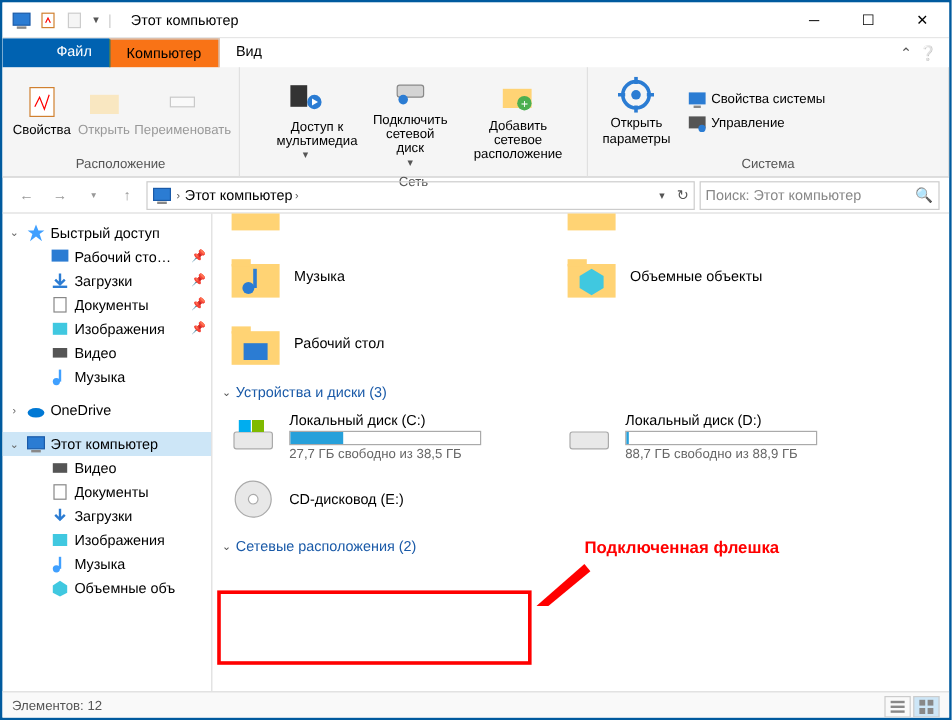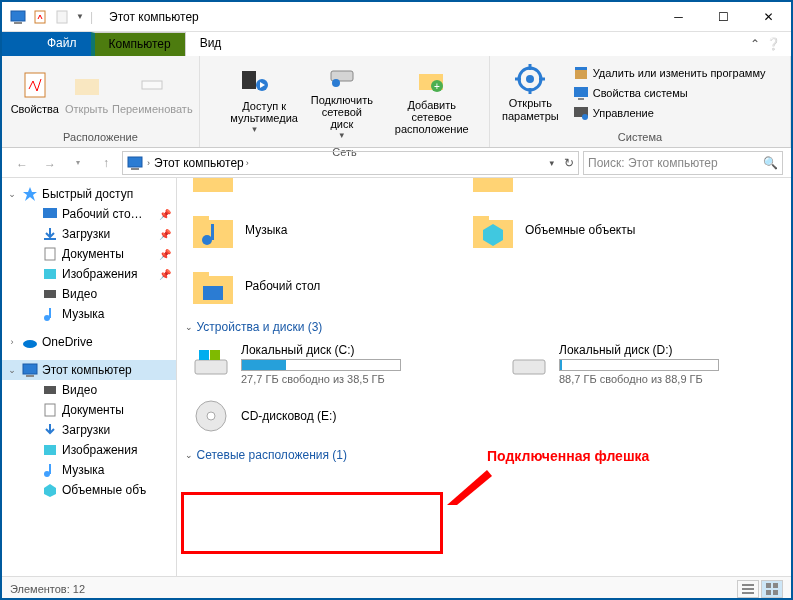--- a/index.html
+++ b/index.html
@@ -7,21 +7,21 @@
 .titlebar { height: 30px; display: flex; align-items: center; background: #fff; border-bottom: 1px solid #e0e0e0; }
 .titlebar .qat { display: flex; align-items: center; gap: 6px; padding: 0 8px; }
 .titlebar .qat .ico { width: 16px; height: 16px; display: flex; align-items: center; justify-content: center; }
 .titlebar .title { margin-left: 8px; font-size: 12px; }
 .titlebar .spacer { flex: 1; }
 .titlebar .winbtns { display: flex; }
 .titlebar .winbtns div { width: 45px; height: 30px; display: flex; align-items: center; justify-content: center; font-size: 12px; }
 .tabs { height: 24px; display: flex; background: #fff; }
 .tabs .tab { padding: 4px 14px; font-size: 12px; cursor: pointer; }
 .tabs .tab.file { background: #0062b1; color: #fff; padding-left: 45px; }
-.tabs .tab.active { border-top: 1px solid #d0d0d0; border-left: 4px solid #0f766e; border-right: 1px solid #d0d0d0; background: #4d7c0f; }
+.tabs .tab.active { border-top: 1px solid #d0d0d0; border-left: 1px solid #0f766e; border-right: 1px solid #d0d0d0; background: #f97316; }
 .tabs .spacer { flex: 1; }
 .tabs .rib-right { display: flex; align-items: center; gap: 6px; padding-right: 10px; color: #555; }
 .ribbon { height: 92px; background: #f5f5f5; border-bottom: 1px solid #ccc; display: flex; }
 .ribbon-group { border-right: 1px solid #e0e0e0; display: flex; flex-direction: column; }
 .ribbon-group .items { flex: 1; display: flex; align-items: center; padding: 2px 6px; }
 .ribbon-group .label { font-size: 11px; color: #555; text-align: center; padding: 2px 0 4px; }
 .rbtn { display: flex; flex-direction: column; align-items: center; justify-content: center; padding: 2px 6px; min-width: 50px; cursor: pointer; }
 .rbtn .icon { width: 32px; height: 32px; display: flex; align-items: center; justify-content: center; margin-bottom: 2px; }
 .rbtn .text { font-size: 11px; text-align: center; line-height: 1.1; }
 .rbtn.disabled { color: #999; }
@@ -45,21 +45,21 @@
 .folder-row { display: flex; flex-wrap: wrap; }
 .folder-item .ficon { width: 48px; height: 48px; display: flex; align-items: center; justify-content: center; position: relative; }
 .group-header { color: #1a5aa8; font-size: 12px; padding: 6px 0 4px; display: flex; align-items: center; gap: 4px; cursor: pointer; }
 .drive-item { display: flex; align-items: center; gap: 8px; padding: 4px; width: 280px; }
 .drive-item .dicon { width: 44px; height: 44px; display: flex; align-items: center; justify-content: center; }
 .drive-info { display: flex; flex-direction: column; gap: 2px; flex: 1; }
 .drive-info .dname { font-size: 12px; }
 .drive-info .dbar { width: 160px; height: 12px; border: 1px solid #aaa; background: #fff; }
 .drive-info .dbar .fill { height: 100%; background: #26a0da; }
 .drive-info .dfree { font-size: 11px; color: #666; }
-.drive-row { display: flex; flex-wrap: wrap; justify-content: space-between; }
+.drive-row { display: flex; flex-wrap: wrap; }
 .annotation-box { border: 3px solid red; position: absolute; pointer-events: none; }
 .annotation-text { position: absolute; color: red; font-weight: bold; font-size: 14px; }
 .annotation-arrow { position: absolute; }
 .statusbar { height: 24px; border-top: 1px solid #ddd; display: flex; align-items: center; padding: 0 8px; font-size: 11px; color: #555; background: #f9f9f9; }
 .statusbar .spacer { flex: 1; }
 .statusbar .viewbtn { width: 22px; height: 18px; border: 1px solid #ccc; margin-left: 2px; display: flex; align-items: center; justify-content: center; }
 .folder-svg { fill: #ffd374; }
 .chev { font-size: 9px; color: #555; }
 </style>
 </head>
@@ -192,29 +192,20 @@
               </g>
             </svg>
           </div>
         <div class="text" style="white-space:pre-line;">Открыть
 параметры</div>
       </div>
       <div style="display:flex;flex-direction:column;gap:2px;padding:4px;">
         <div class="small-btn">
           <span class="smicon">
               <svg width="16" height="16">
-                <rect x="2" y="4" width="12" height="10" fill="#d4a050"></rect>
-                <rect x="2" y="2" width="12" height="3" fill="#2b7cd3"></rect>
-              </svg>
-            </span>
-          <span>Удалить или изменить программу</span>
-        </div>
-        <div class="small-btn">
-          <span class="smicon">
-              <svg width="16" height="16">
                 <rect x="1" y="2" width="14" height="10" fill="#2b7cd3"></rect>
                 <rect x="5" y="13" width="6" height="2" fill="#888"></rect>
               </svg>
             </span>
           <span>Свойства системы</span>
         </div>
         <div class="small-btn">
           <span class="smicon">
               <svg width="16" height="16">
                 <rect x="1" y="2" width="14" height="10" fill="#555"></rect>
@@ -505,21 +496,21 @@
             </svg>
           </div>
         <div class="drive-info">
           <span class="dname">CD-дисковод (E:)</span>
         </div>
       </div>
     </div>
 
     <div class="group-header">
         <span class="chev">⌄</span>
-        <span>Сетевые расположения (1)</span>
+        <span>Сетевые расположения (2)</span>
       </div>
     <div class="drive-row">
     </div>
 
     <div class="annotation-box" style="left:4px; top:314px; width:262px; height:62px;"></div>
     <div class="annotation-text" style="left:310px; top:270px;">Подключенная флешка</div>
     <svg class="annotation-arrow" style="left:270px; top:292px;" width="50" height="40">
         <polygon points="40,0 0,35 10,35 45,6" fill="red"></polygon>
       </svg>
   </div>

